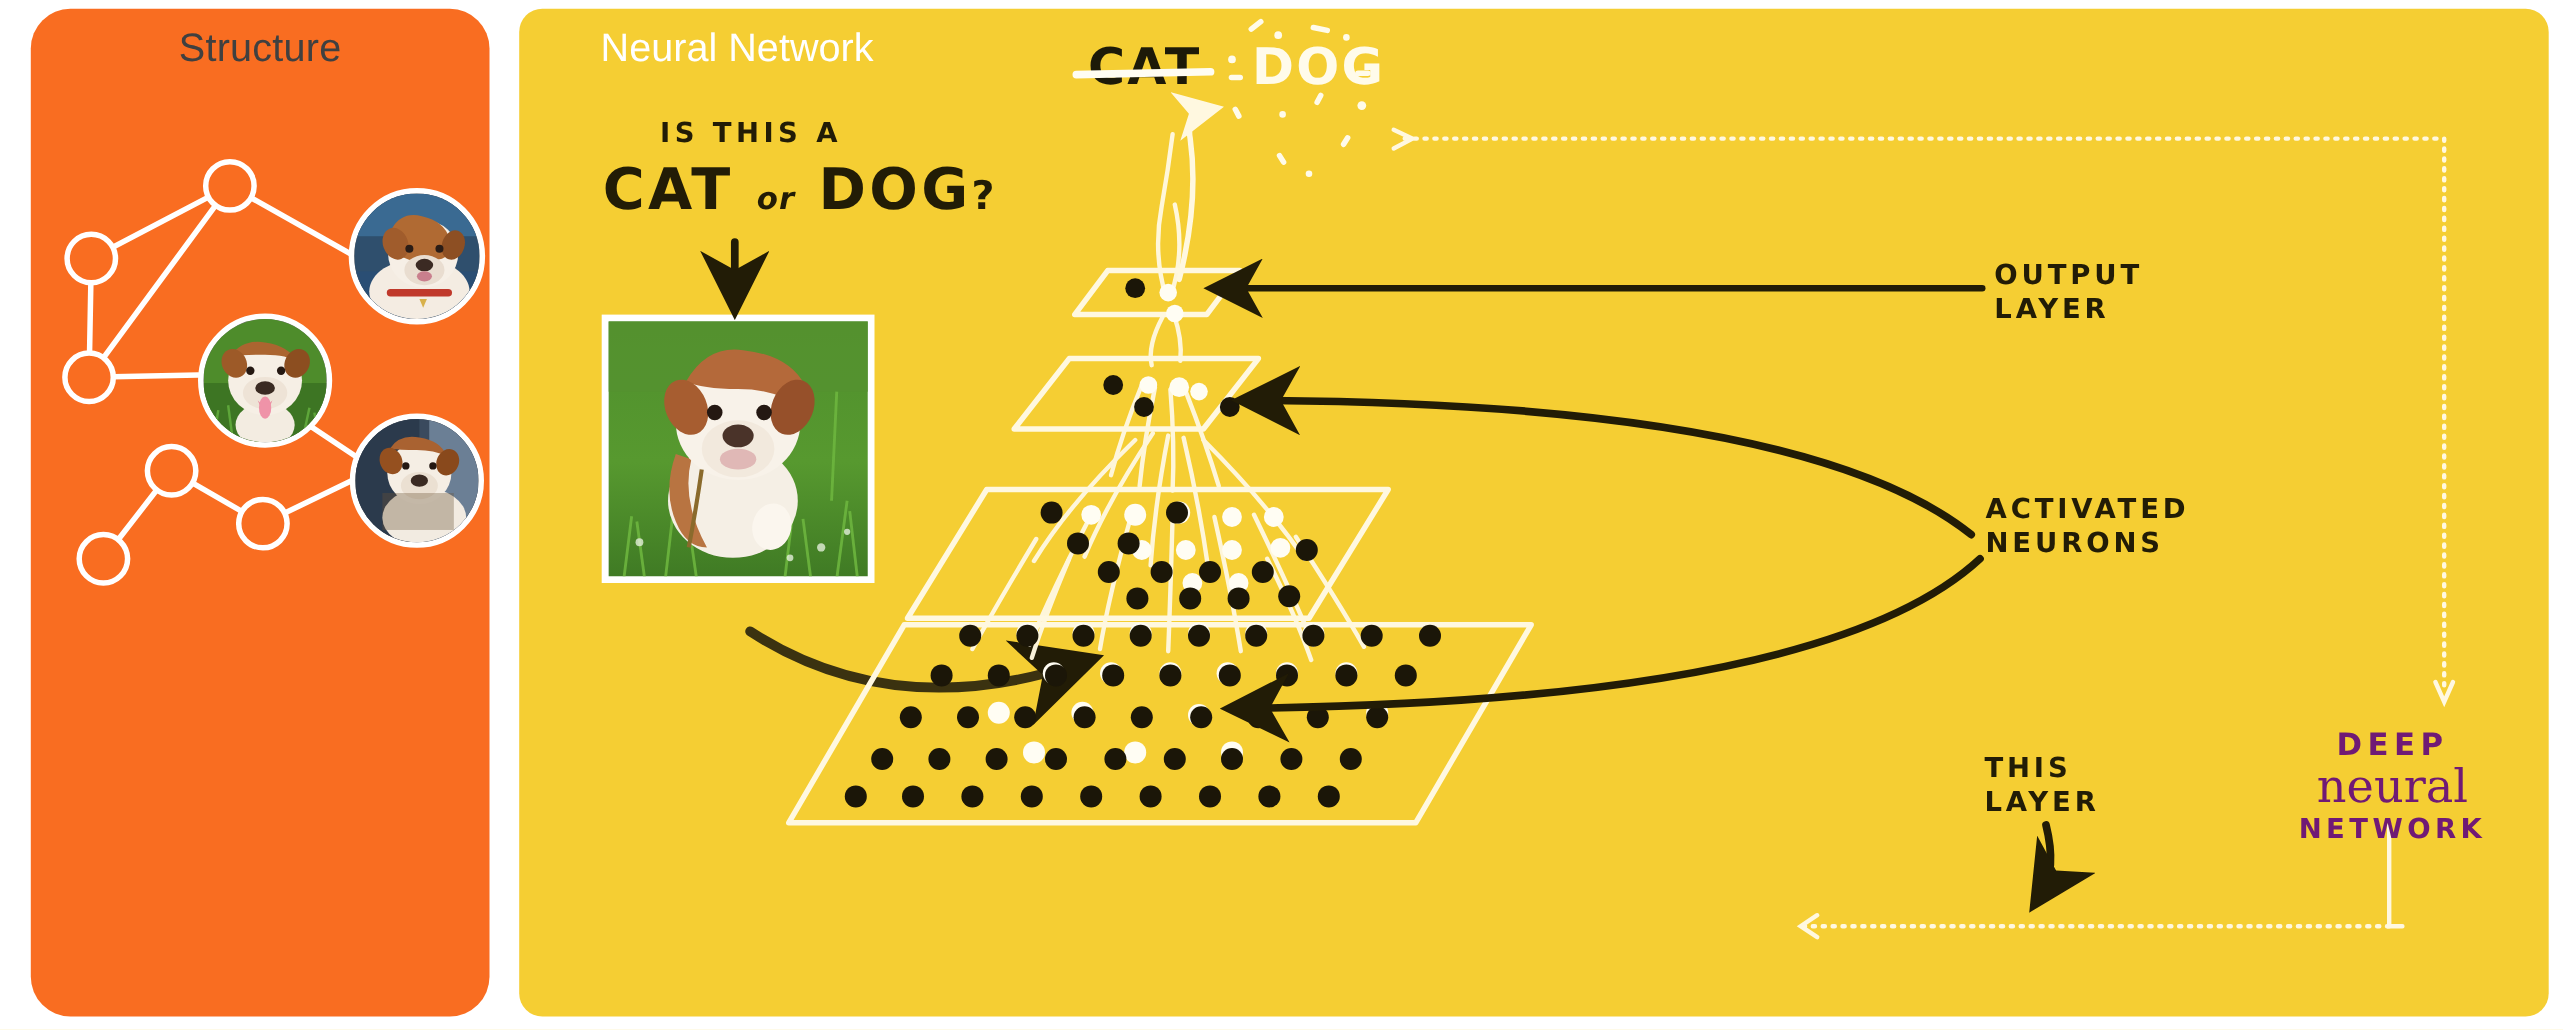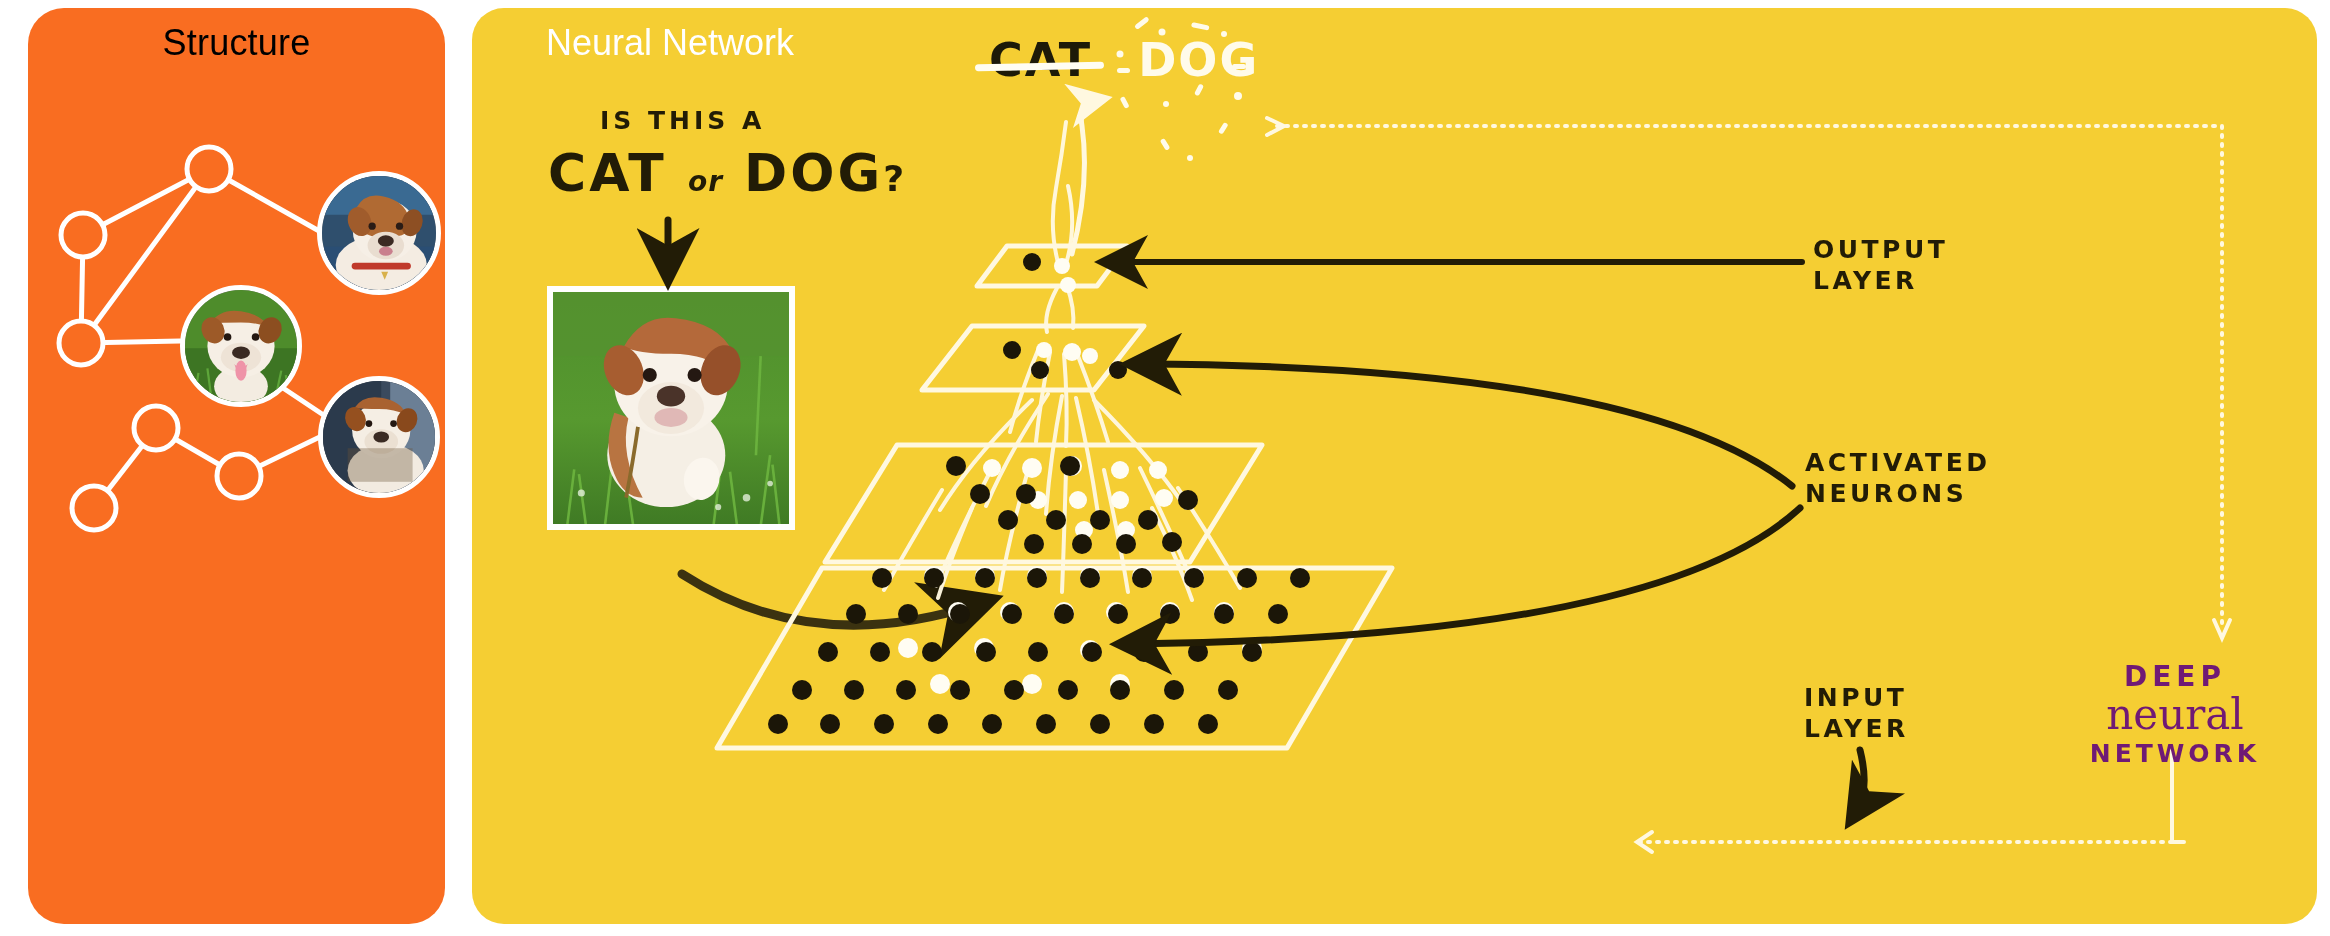--- a/index.html
+++ b/index.html
@@ -6,36 +6,36 @@
   body{width:2330px;height:936px;font-family:"Liberation Sans",sans-serif;overflow:hidden;}
   .stage{position:relative;width:2330px;height:936px;background:#ffffff;}
 
   
   .panel-structure{
     position:absolute;left:28px;top:8px;width:417px;height:916px;
     background:#F96D21;border-radius:36px;overflow:hidden;
   }
   .panel-title{
     position:absolute;left:0;right:0;top:14px;text-align:center;
-    color:#000000;font-size:36px;font-weight:400;letter-spacing:.2px;
+    color:#404040;font-size:36px;font-weight:400;letter-spacing:.2px;
     font-family:"Liberation Sans",sans-serif;
   }
   .graph-svg{position:absolute;left:0;top:0;width:417px;height:916px;}
 
   
   .bubble{
     position:absolute;border-radius:50%;
     border:5px solid #ffffff;overflow:hidden;background:#777;
   }
   .bubble .ph{width:100%;height:100%;display:block;}
 
   
   .panel-nn{
     position:absolute;left:472px;top:8px;width:1845px;height:916px;
-    background:#F5CE33;border-radius:32px;overflow:hidden;
+    background:#F5CE33;border-radius:21px;overflow:hidden;
   }
   .panel-title2{
     position:absolute;left:74px;top:14px;
     color:#ffffff;font-size:36px;font-weight:400;
     font-family:"Liberation Sans",sans-serif;
   }
 
   .nn-svg{position:absolute;left:0;top:0;width:1845px;height:916px;}
 
   
@@ -432,21 +432,21 @@
       <div>OUTPUT</div>
       <div>LAYER</div>
     </div>
 
     <div class="hand lbl lbl-activated">
       <div>ACTIVATED</div>
       <div>NEURONS</div>
     </div>
 
     <div class="hand lbl lbl-input">
-      <div>INPUT</div>
+      <div>THIS</div>
       <div>LAYER</div>
     </div>
 
     <div class="deepnet">
       <div class="dn-top">DEEP</div>
       <div class="dn-mid">neural</div>
       <div class="dn-bot">NETWORK</div>
     </div>
 
     <svg class="nn-svg" style="pointer-events:none" viewBox="0 0 1845 916">

